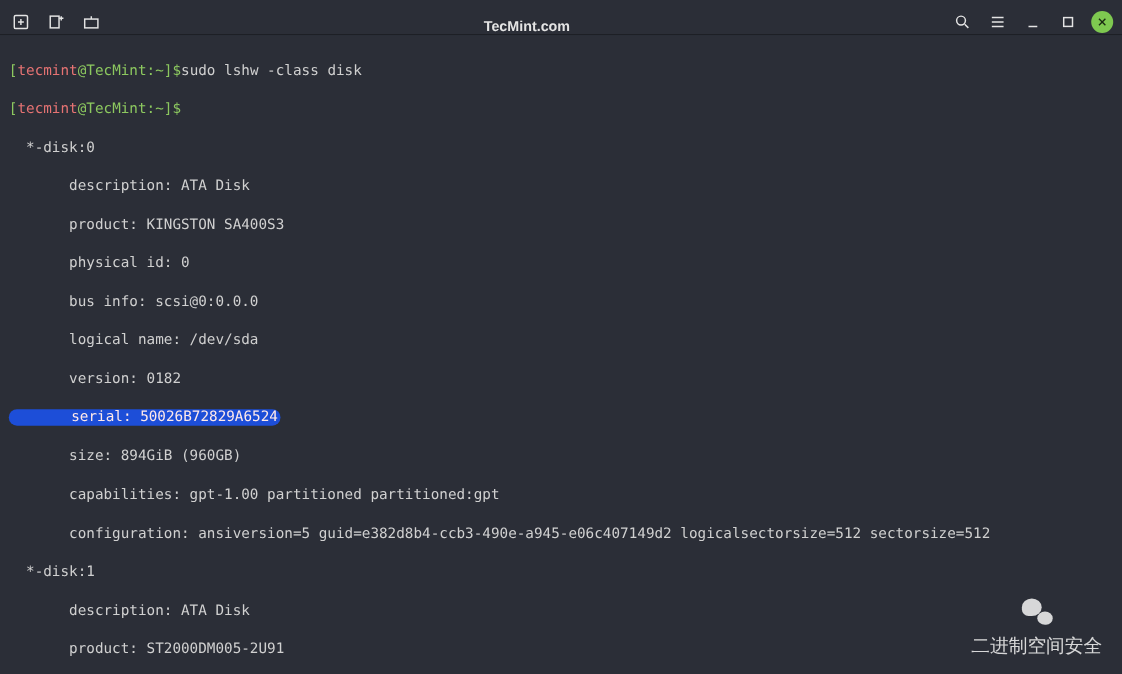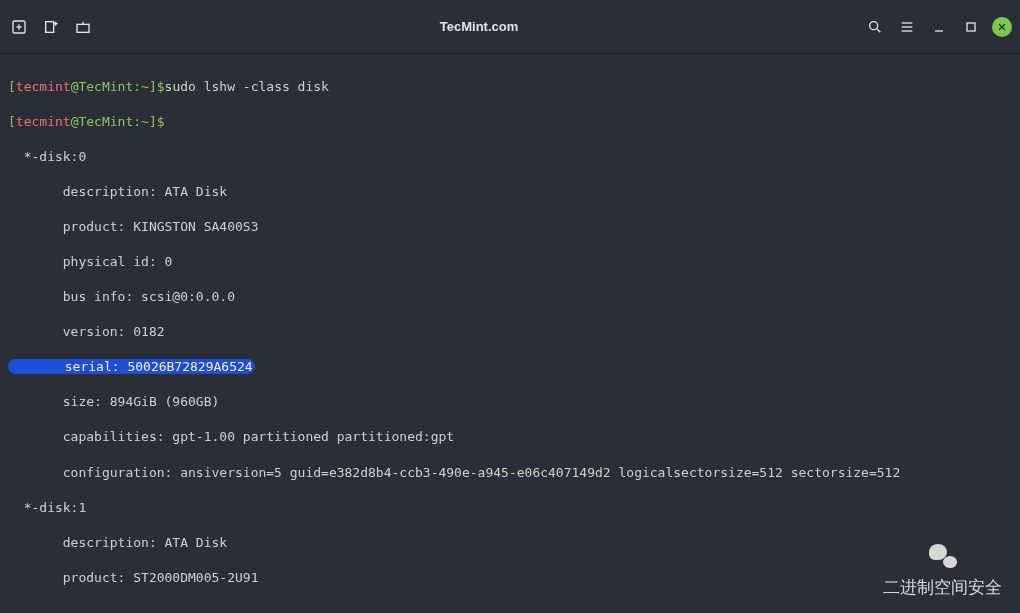--- a/index.html
+++ b/index.html
@@ -7,24 +7,24 @@
     width: 1020px;
     height: 613px;
     background: #2b2e37;
     font-family: "DejaVu Sans Mono", "Menlo", "Consolas", monospace;
     font-size: 13px;
     color: #d0d0d0;
     overflow: hidden;
     position: relative;
   }
   .titlebar {
-    height: 54px;
+    height: 32px;
     background: #2b2e37;
     display: flex;
-    align-items: center;
+    align-items: flex-end;
     padding: 0 8px;
     color: #e4e4e4;
     border-bottom: 1px solid #1c1e24;
   }
   .titlebar .left, .titlebar .right {
     display: flex;
     align-items: center;
     gap: 10px;
   }
   .titlebar .center {
@@ -150,20 +150,21 @@
 </div>
 
 <div class="terminal">
 <div class="line"><span class="g">[</span><span class="r">tecmint</span><span class="g">@</span><span class="g">TecMint</span><span class="g">:~</span><span class="g">]</span><span class="g">$</span><span class="w">sudo lshw -class disk</span></div>
 <div class="line"><span class="g">[</span><span class="r">tecmint</span><span class="g">@</span><span class="g">TecMint</span><span class="g">:~</span><span class="g">]</span><span class="g">$</span></div>
 <div class="line w">  *-disk:0</div>
 <div class="line w">       description: ATA Disk</div>
 <div class="line w">       product: KINGSTON SA400S3</div>
 <div class="line w">       physical id: 0</div>
 <div class="line w">       bus info: scsi@0:0.0.0</div>
+<div class="line w">       logical name: /dev/sda</div>
 <div class="line w">       version: 0182</div>
 <div class="line"><span class="hl"><span>       serial: </span><span>50026B72829A6524</span></span></div>
 <div class="line w">       size: 894GiB (960GB)</div>
 <div class="line w">       capabilities: gpt-1.00 partitioned partitioned:gpt</div>
 <div class="line w">       configuration: ansiversion=5 guid=e382d8b4-ccb3-490e-a945-e06c407149d2 logicalsectorsize=512 sectorsize=512</div>
 <div class="line w">  *-disk:1</div>
 <div class="line w">       description: ATA Disk</div>
 <div class="line w">       product: ST2000DM005-2U91</div>
 
 

